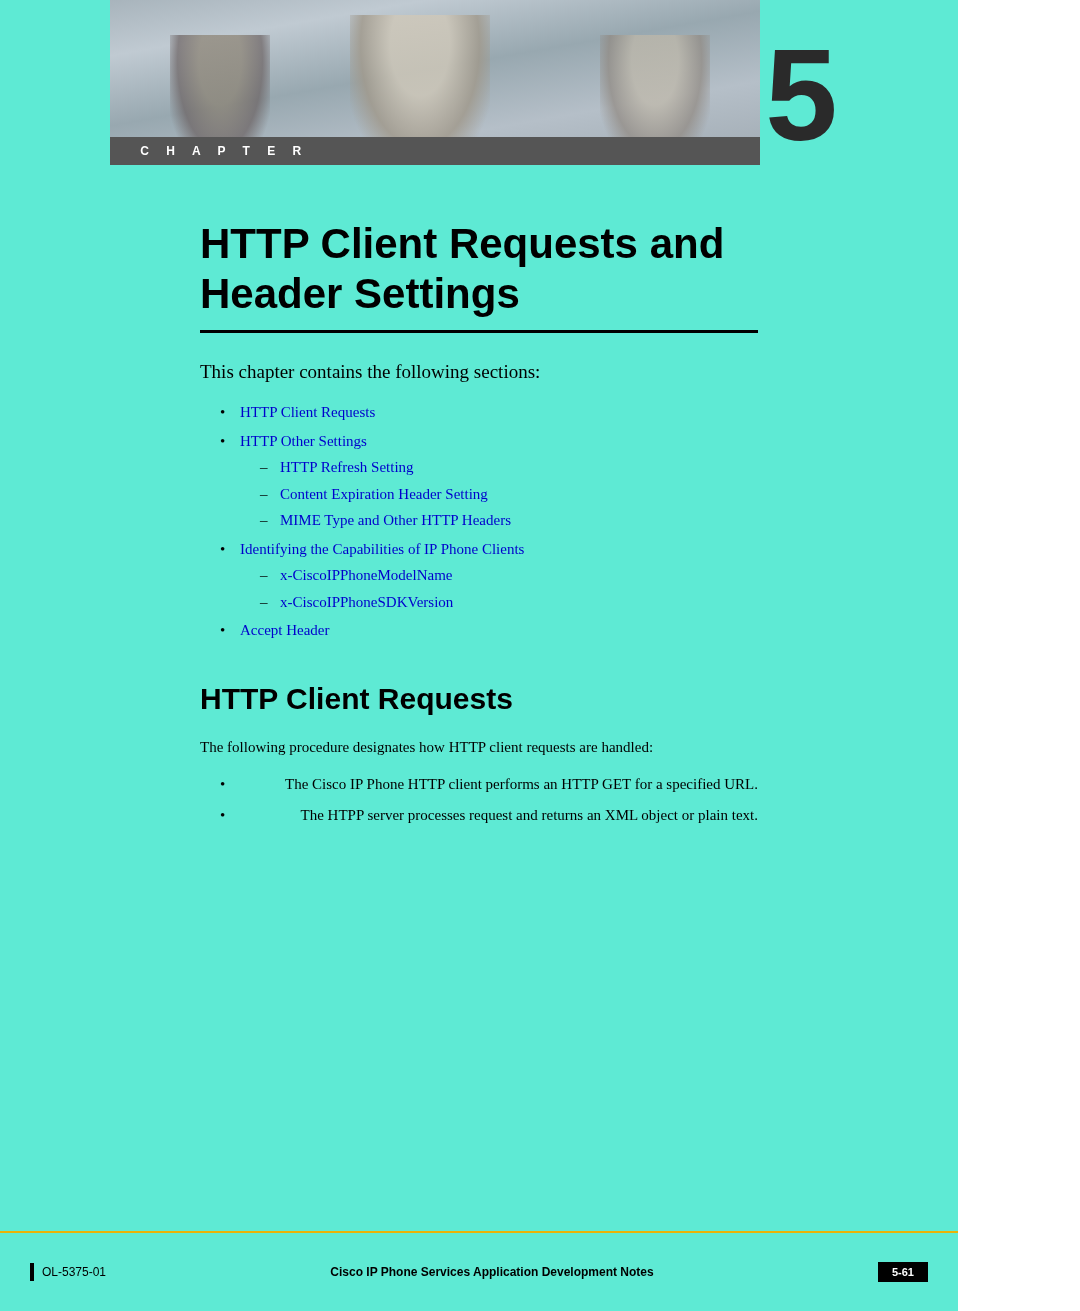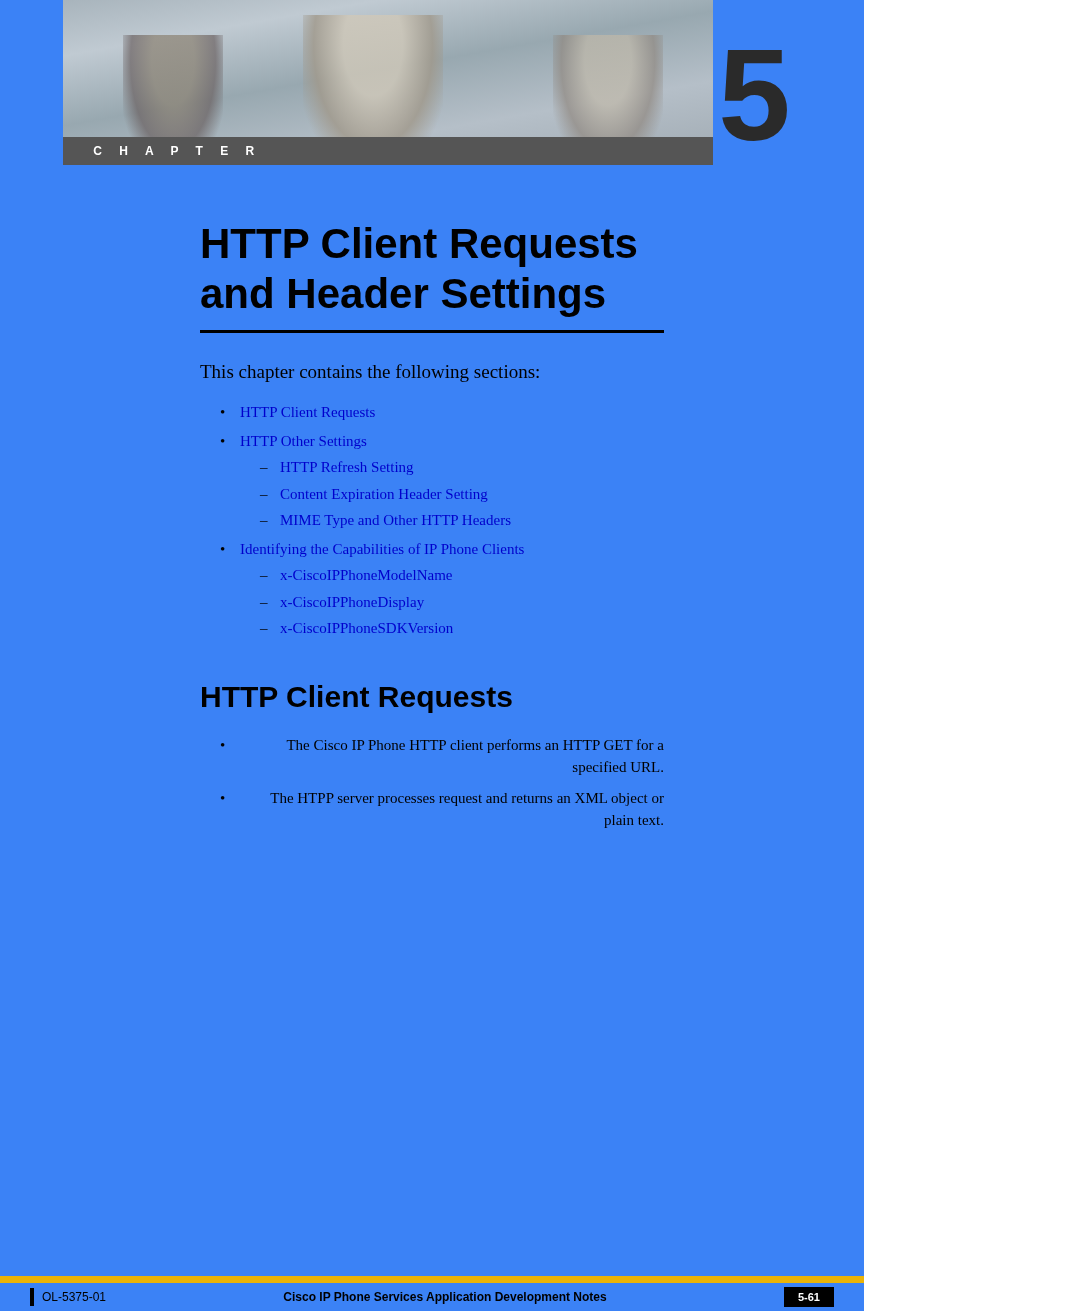--- a/index.html
+++ b/index.html
@@ -12,23 +12,23 @@
       background: #ffffff;
       font-family: Times New Roman, Times, serif;
       font-size: 15px;
       color: #000000;
       width: 1080px;
       min-height: 1311px;
       position: relative;
     }
 
     .page-container {
-      width: 864px;
+      width: 958px;
       min-height: 1311px;
-      background: #3b82f6;
+      background: #5eead4;
       position: relative;
       padding-bottom: 60px;
     }
 
     
     .content-area {
       margin: 0 200px;
       padding-top: 20px;
     }
 
@@ -141,22 +141,22 @@
 
     
     .page-footer {
       position: absolute;
       bottom: 0;
       left: 0;
       right: 0;
       display: flex;
       align-items: center;
       justify-content: space-between;
-      padding: 4px 30px;
-      border-top: 7px solid #eab308;
+      padding: 29px 30px;
+      border-top: 2px solid #eab308;
     }
 
     .footer-left {
       display: flex;
       align-items: center;
       gap: 8px;
       font-size: 12px;
       color: #000000;
       font-family: Arial, sans-serif;
     }
@@ -319,31 +319,32 @@
           </li>
         </ul>
       </li>
       <li>
         <a class="link-text" href="#">Identifying the Capabilities of IP Phone Clients</a>
         <ul class="toc-sublist">
           <li>
             <a class="link-text" href="#">x-CiscoIPPhoneModelName</a>
           </li>
           <li>
-            <a class="link-text" href="#">x-CiscoIPPhoneDisplay</a>
-          </li>
-          <li>
             <a class="link-text" href="#">x-CiscoIPPhoneSDKVersion</a>
           </li>
         </ul>
       </li>
+      <li>
+        <a class="link-text" href="#">Accept Header</a>
+      </li>
     </ul>
 
     <h2 class="section-heading">HTTP Client Requests</h2>
 
+    <p class="section-intro">The following procedure designates how HTTP client requests are handled:</p>
 
     <ul class="bullet-list">
       <li>
         <span>The Cisco IP Phone HTTP client performs an HTTP GET for a specified URL.</span>
       </li>
       <li>
         <span>The HTPP server processes request and returns an XML object or plain text.</span>
       </li>
     </ul>
 

